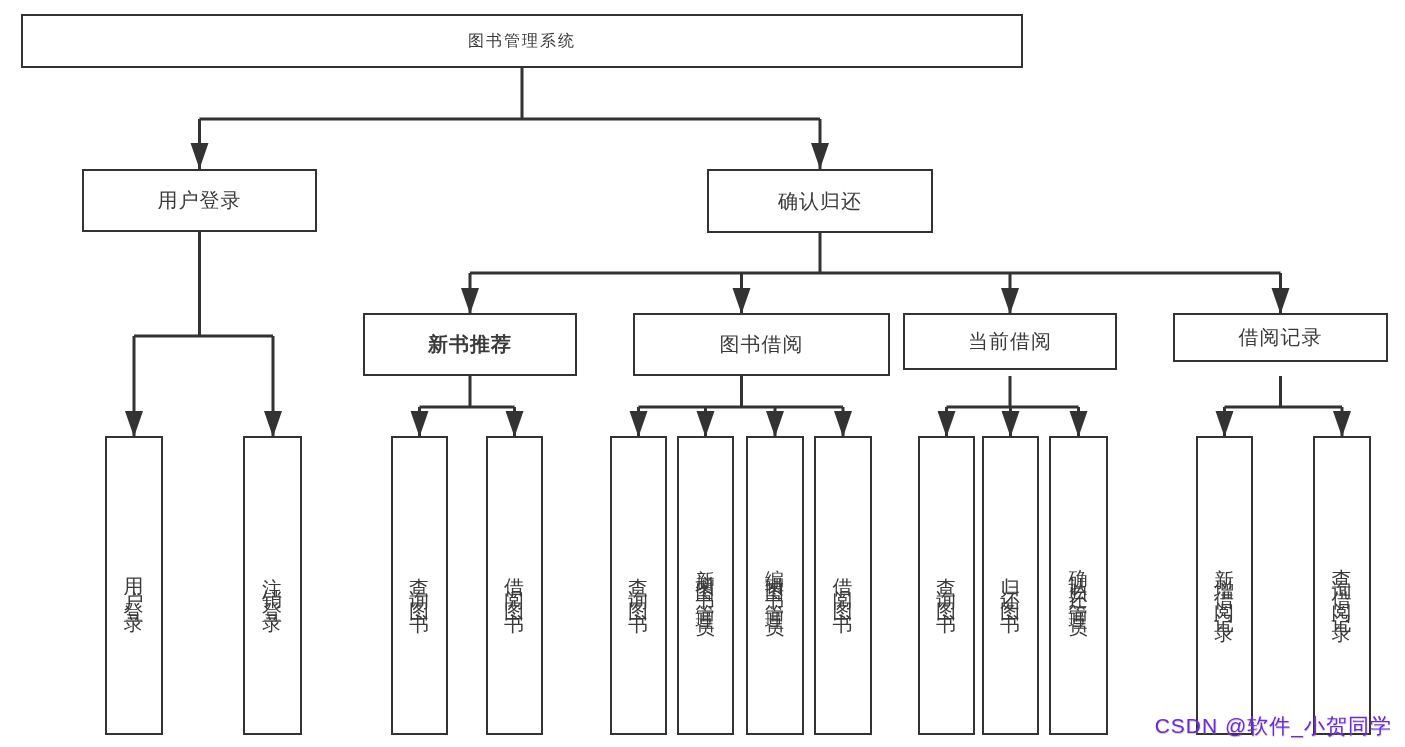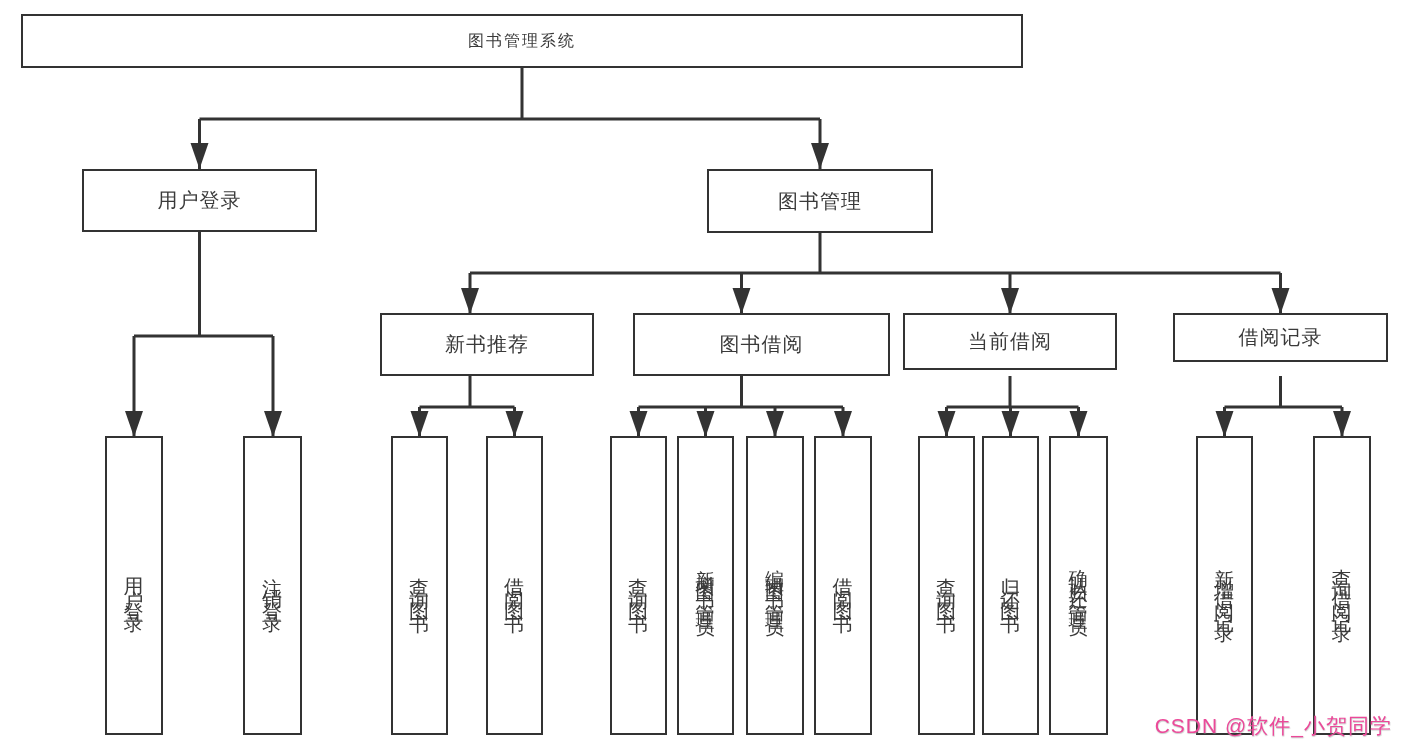--- a/index.html
+++ b/index.html
@@ -38,21 +38,21 @@
     line-height: 1;
     white-space: nowrap;
   }
   .v.mid { letter-spacing: 11px; }
   .v.long { font-size: 19px; letter-spacing: 7px; }
   .watermark {
     position: absolute;
     right: 13px;
     bottom: 7px;
     font-size: 21px;
-    color: #ec4899;
+    color: #6d28d9;
     text-shadow: 1px 1px 0 #8f8f8f33, 0 1px 1px #9e9e9e66;
     letter-spacing: 1px;
     z-index: 5;
   }
 </style>
 </head>
 <body>
 
 <div class="canvas">
 
@@ -96,24 +96,24 @@
   </svg>
 
   <div class="node root" style="left:21px; top:14px; width:1002px; height:54px;">
     <span>图书管理系统</span>
   </div>
 
   <div class="node h" style="left:82px; top:169px; width:235px; height:63px;">
     <span>用户登录</span>
   </div>
   <div class="node h" style="left:707px; top:169px; width:226px; height:64px;">
-    <span>图书管理</span>
+    <span>确认归还</span>
   </div>
 
-  <div class="node h" style="left:380px; top:313px; width:214px; height:63px;">
+  <div class="node h" style="left:363px; top:313px; width:214px; height:63px;font-weight:bold;">
     <span>新书推荐</span>
   </div>
   <div class="node h" style="left:633px; top:313px; width:257px; height:63px;">
     <span>图书借阅</span>
   </div>
   <div class="node h" style="left:903px; top:313px; width:214px; height:57px;">
     <span>当前借阅</span>
   </div>
   <div class="node h" style="left:1173px; top:313px; width:215px; height:49px;">
     <span>借阅记录</span>

